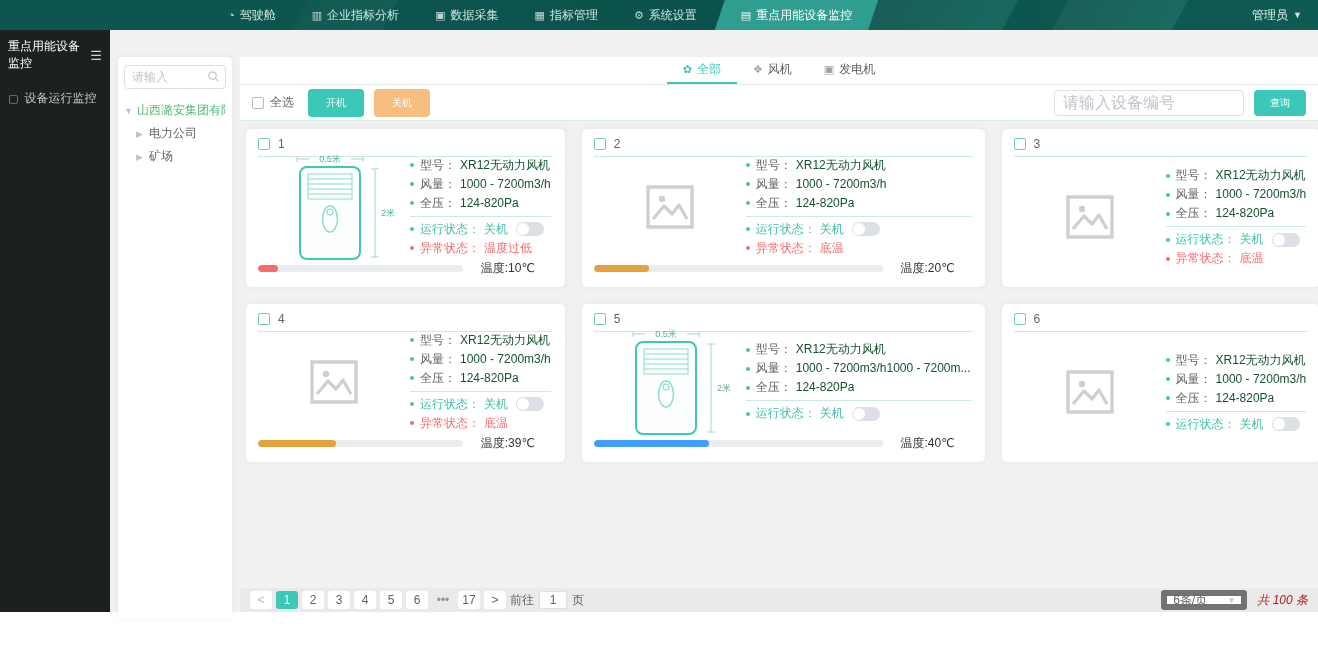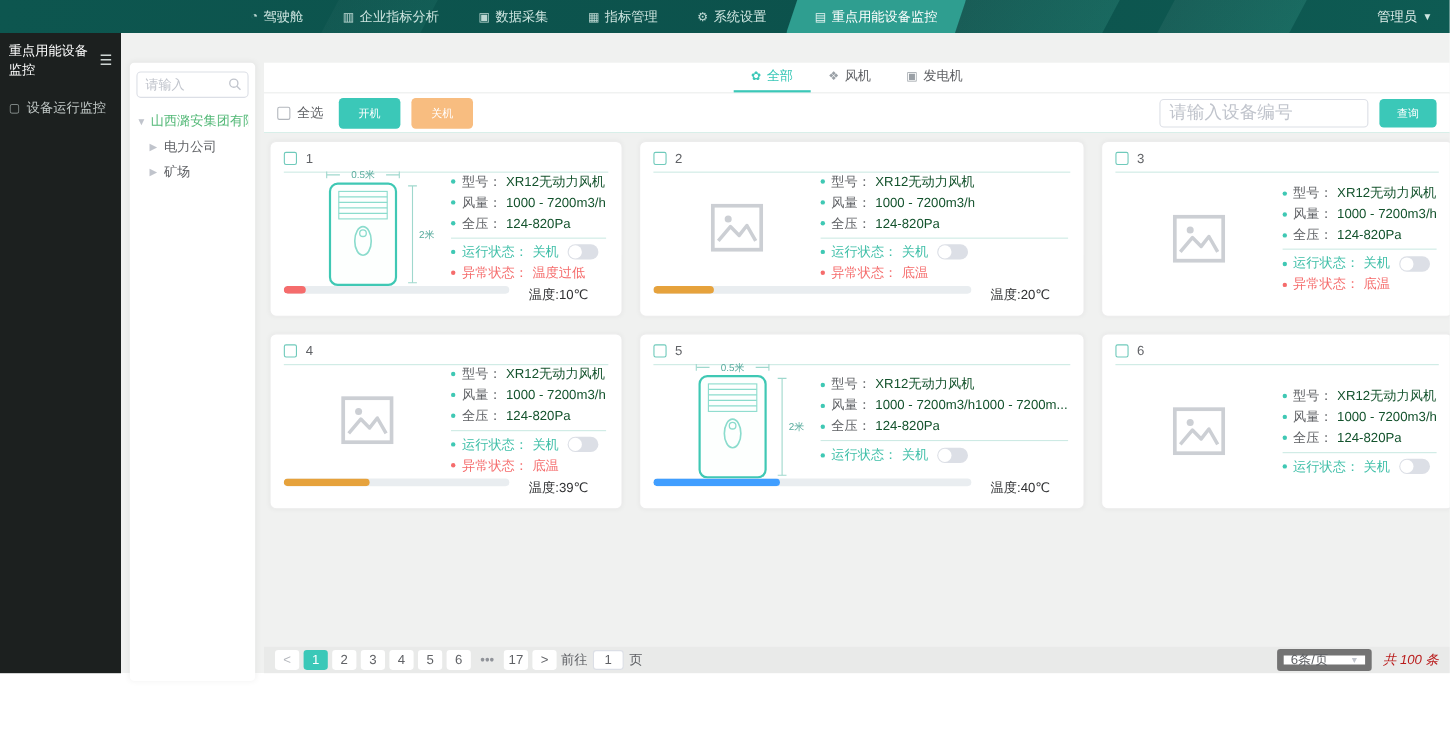--- a/index.html
+++ b/index.html
@@ -78,21 +78,21 @@
   .drow { display:flex; align-items:center; line-height:19px; white-space:nowrap; }
   .dot { width:4px; height:4px; border-radius:50%; background:#3fc8b4; margin-right:6px; flex:none; }
   .dot.red { background:#f56c6c; }
   .drow .lab { color:#606266; margin-right:4px; flex:none; }
   .drow .val { color:#14532d; overflow:hidden; text-overflow:ellipsis; }
   .drow.teal .lab, .drow.teal .val { color:#3fbfa8; }
   .drow.red .lab, .drow.red .val { color:#f56c6c; }
   .d-divider { border-bottom:1px solid #cdeae4; margin:3px 0; }
   .toggle { width:28px; height:14px; border-radius:7px; background:#dcdfe6; position:relative; margin-left:8px; cursor:pointer; flex:none; }
   .toggle::after { content:""; position:absolute; left:1px; top:1px; width:12px; height:12px; border-radius:50%; background:#fff; }
-  .card-foot { display:flex; gap:18px; margin-top:4px; }
+  .card-foot { display:flex; align-items:center; gap:18px; margin-top:4px; }
   .track { flex:1; height:7px; border-radius:4px; background:#e9edf0; overflow:hidden; }
   .fill { height:7px; border-radius:4px; }
   .temp { color:#303133; flex:none; min-width:72px; }
 
   
   .pager-row { height:24px; background:#e9eae9; display:flex; align-items:center; padding:0 10px; gap:4px; }
   .pg { min-width:22px; height:18px; line-height:18px; text-align:center; border-radius:3px; background:#fff; color:#606266;
     cursor:pointer; padding:0 4px; font-size:12px; }
   .pg.arrow { color:#b4b7bd; }
   .pg.active { background:#3bc8b8; color:#fff; }

